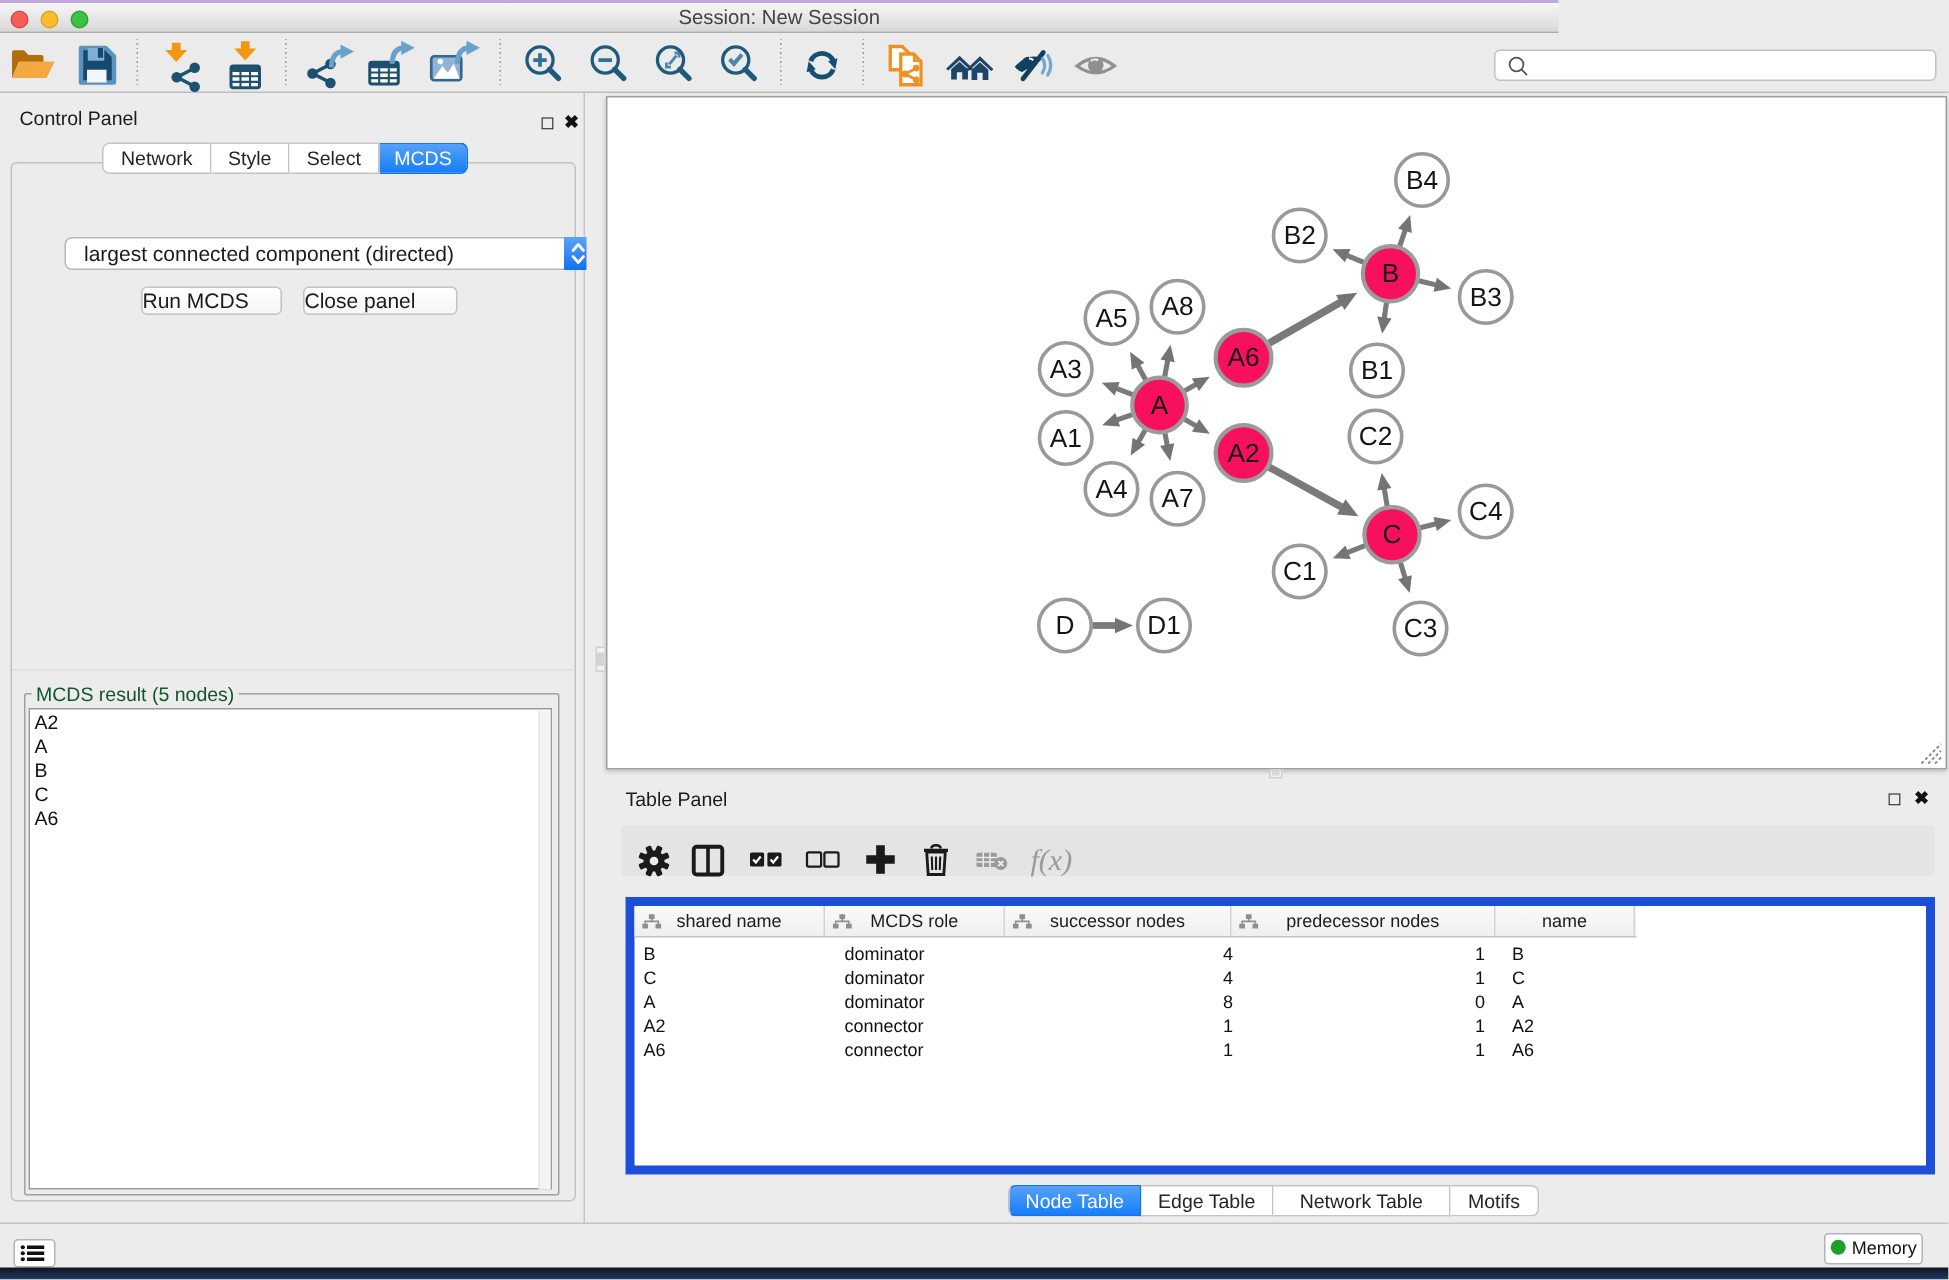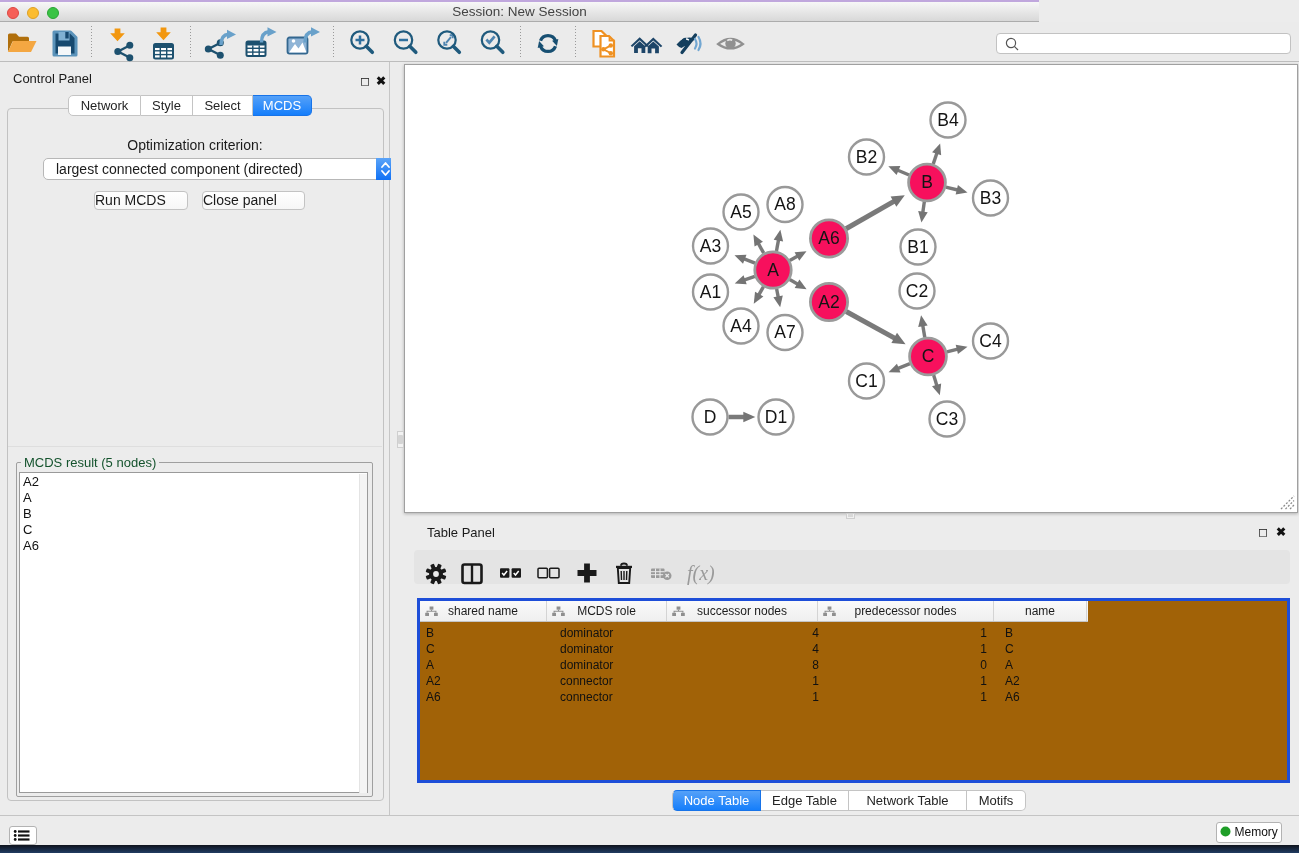--- a/index.html
+++ b/index.html
@@ -60,23 +60,23 @@
 
 
 #gwin { left:13px; top:2px; width:894px; height:449px; background:#fff;
   border:1px solid #a0a0a0; box-shadow:0 1px 3px rgba(0,0,0,.25); }
 #gwin-tb { left:0; top:0; width:100%; height:21px; background:linear-gradient(#f5f5f5,#d7d7d7);
   border-bottom:1px solid #ababab; }
 #gwin-tb .title { width:100%; text-align:center; font-size:14px; color:#1c1c1c; line-height:21px; }
 .tl2 { border-radius:50%; width:12px; height:12px; top:5px; }
 
 
-#tp-title { left:36px; top:463px; font-size:13px; color:#1b1b1b; }
+#tp-title { left:26px; top:463px; font-size:13px; color:#1b1b1b; }
 #tp-toolbar { left:14px; top:489px; width:885px; height:40px; }
-#ttable { left:26px; top:536px; width:873px; height:185px; background:#a16207; border:3px solid #1d4ed8; }
+#ttable { left:26px; top:536px; width:873px; height:185px; background:#ffffff; border:6px solid #1d4ed8; }
 #thead { left:0; top:0; width:668px; height:21px; background:linear-gradient(#fafafa,#efefef); border-bottom:1px solid #c4c4c4; display:flex; }
 #thead .hc { border-right:1px solid #d4d4d4; font-size:12px; color:#1c1c1c; text-align:center; line-height:20px; position:relative; }
 .trow { position:absolute; font-size:12px; color:#111; height:16px; line-height:16px; width:100%; }
 
 #tp-tabs { left:281px; top:728px; }
 
 
 #statusbar { left:0; top:815px; width:1299px; height:31px; background:#ececec; border-top:1px solid #c4c4c4; }
 #menu-btn { left:9px; top:10px; width:28px; height:19px; background:#fff; border:1px solid #b3b3b3; border-radius:3px; }
 #mem-btn { left:1216px; top:6px; width:66px; height:21px; background:#fff; border:1px solid #b3b3b3; border-radius:3px;
@@ -257,21 +257,20 @@
   <div class="float-ic abs" style="left:360px">◻</div>
   <div class="float-ic abs" style="left:376px; font-weight:bold">✖</div>
   <div id="cp-tabs" class="seg abs">
     <div class="s" style="width:73px">Network</div>
       <div class="s" style="width:52px">Style</div>
       <div class="s" style="width:60px">Select</div>
       <div class="s sel" style="width:59px">MCDS</div>
   </div>
   <div id="cp-body" class="abs"></div>
   <div class="abs" style="left:8px;top:384px;width:374px;height:1px;background:#dedede"></div>
-  <div id="opt-label" class="abs">Optimization criterion:</div>
   <div id="dropdown" class="abs">
     <div class="txt abs">largest connected component (directed)</div>
     <div id="dd-step" class="abs">
       <svg width="19" height="22" viewBox="0 0 19 22">
         <path d="M6 9 L9.5 5 L13 9" fill="none" stroke="#fff" stroke-width="1.8" stroke-linecap="round" stroke-linejoin="round"></path>
         <path d="M6 13 L9.5 17 L13 13" fill="none" stroke="#fff" stroke-width="1.8" stroke-linecap="round" stroke-linejoin="round"></path>
       </svg>
     </div>
   </div>
   <div id="btn-run" class="btn abs">Run MCDS</div>

